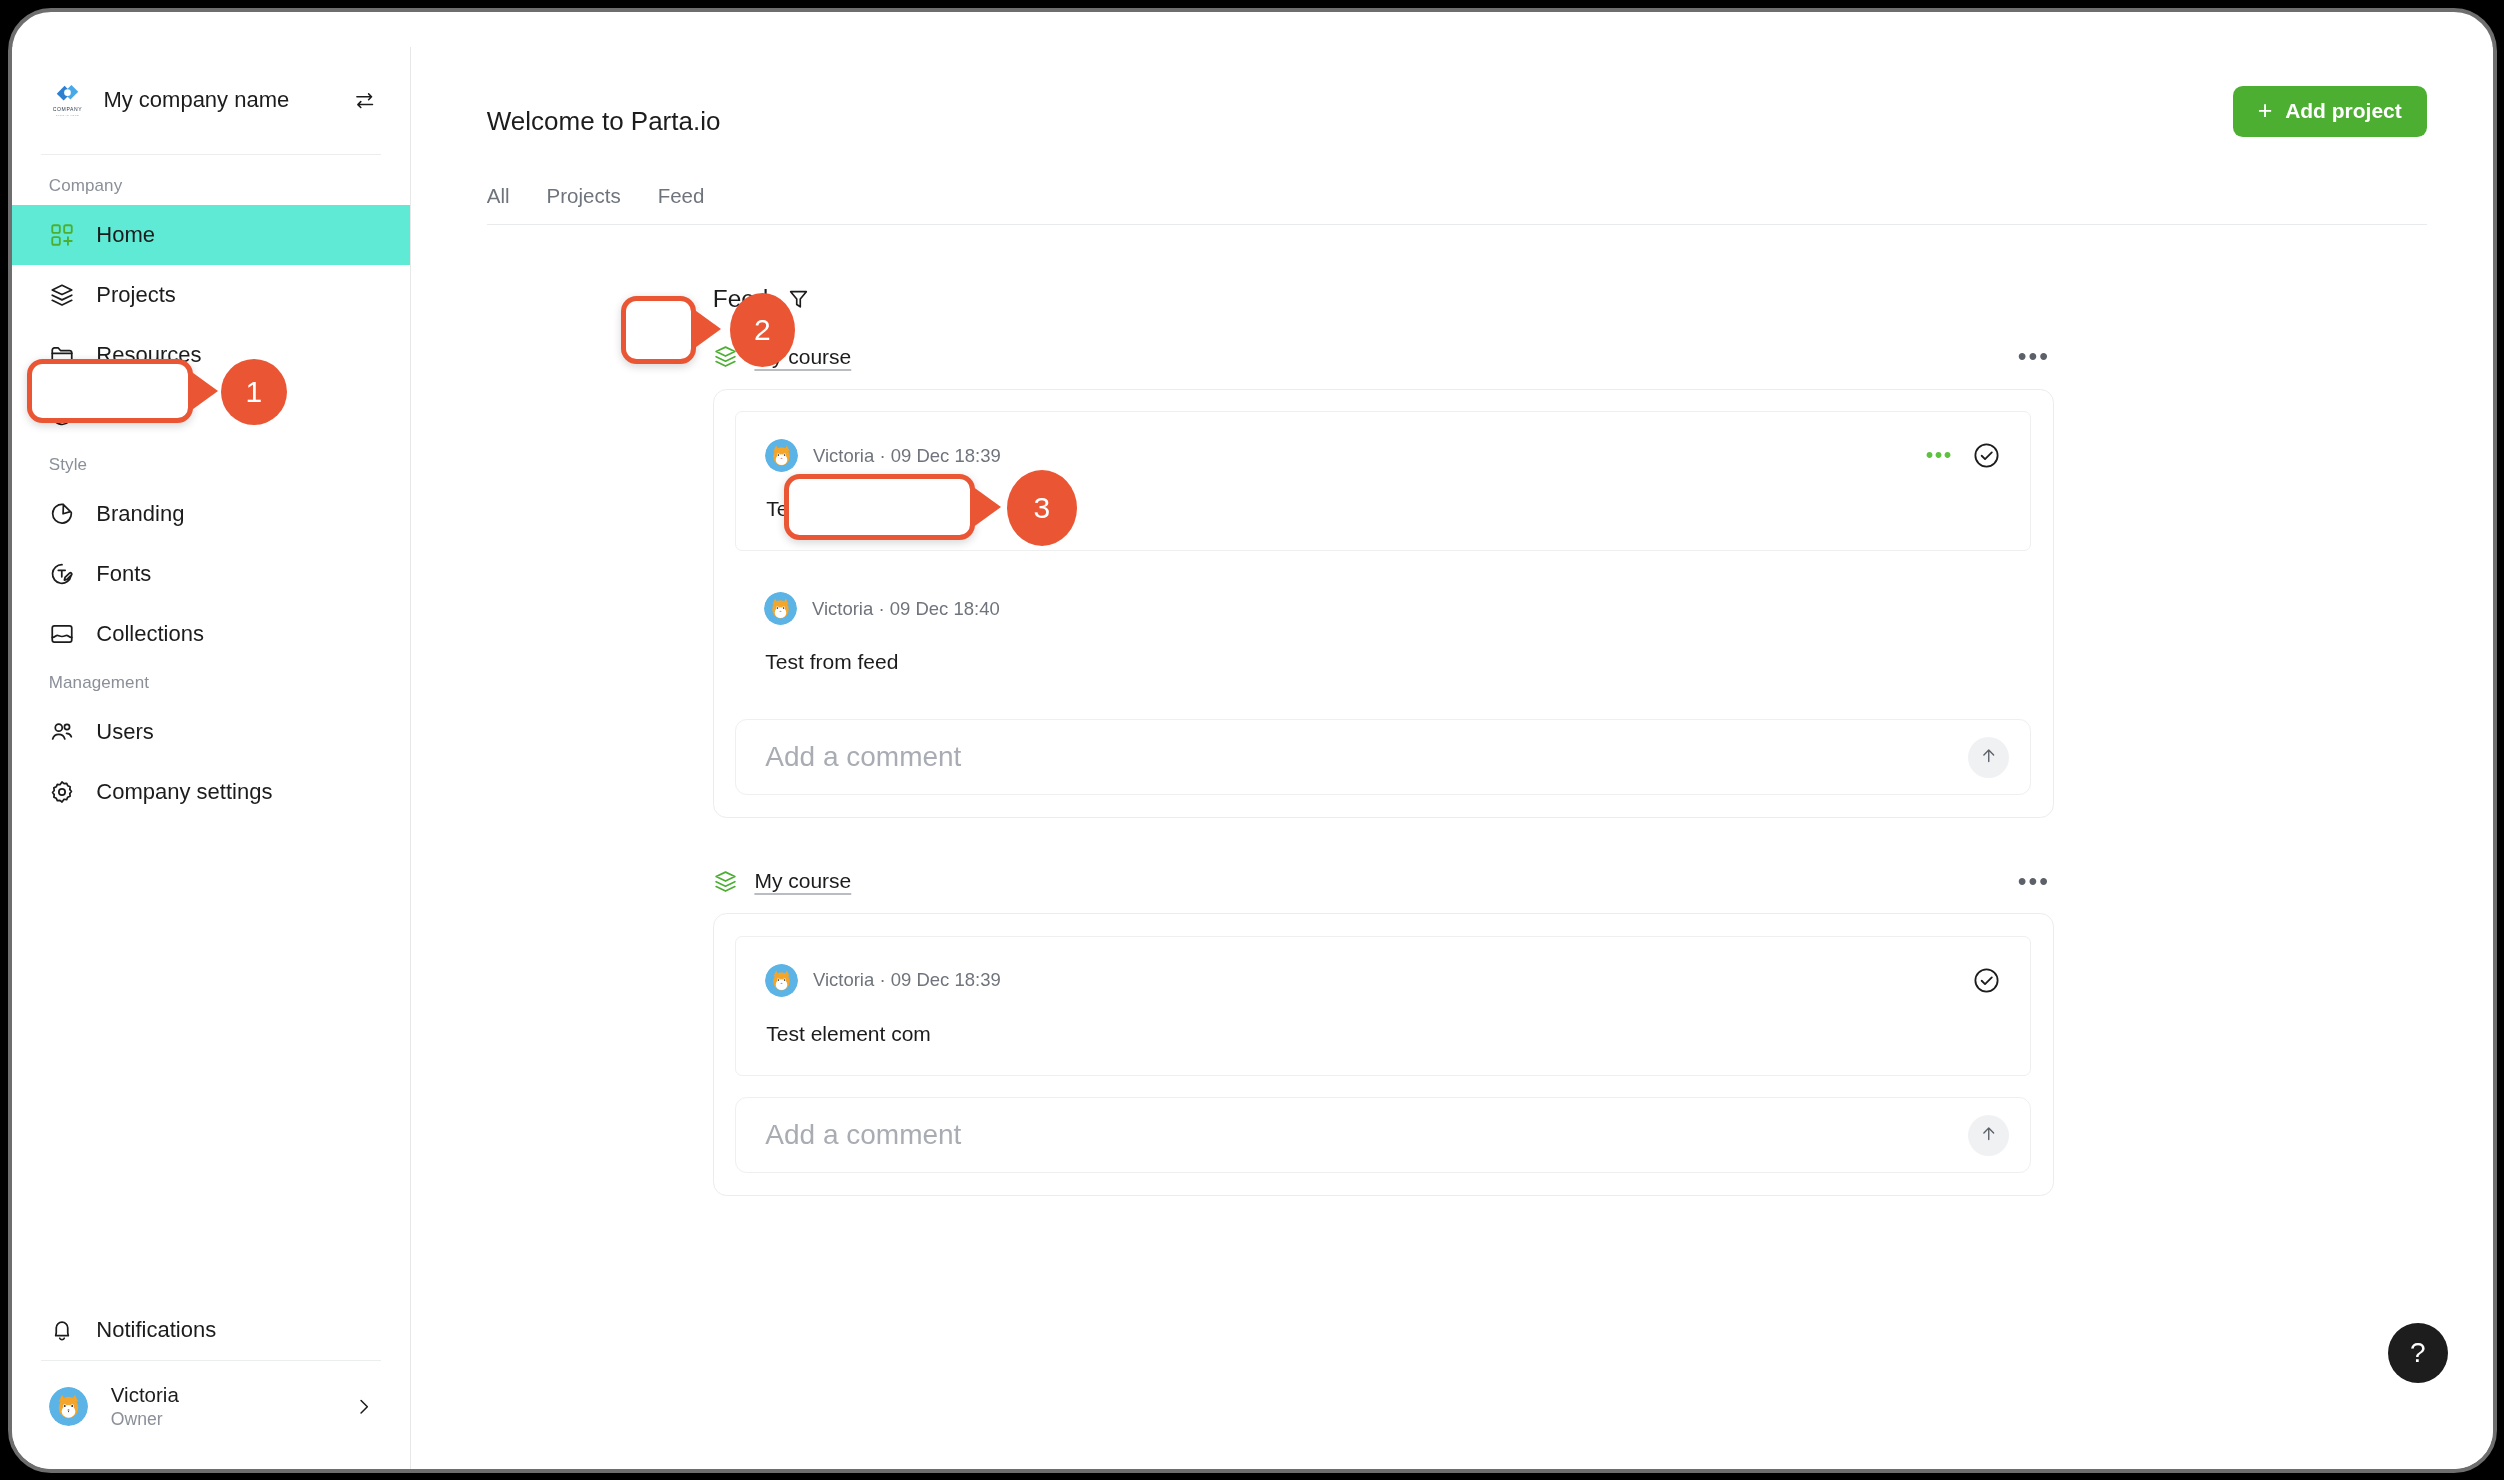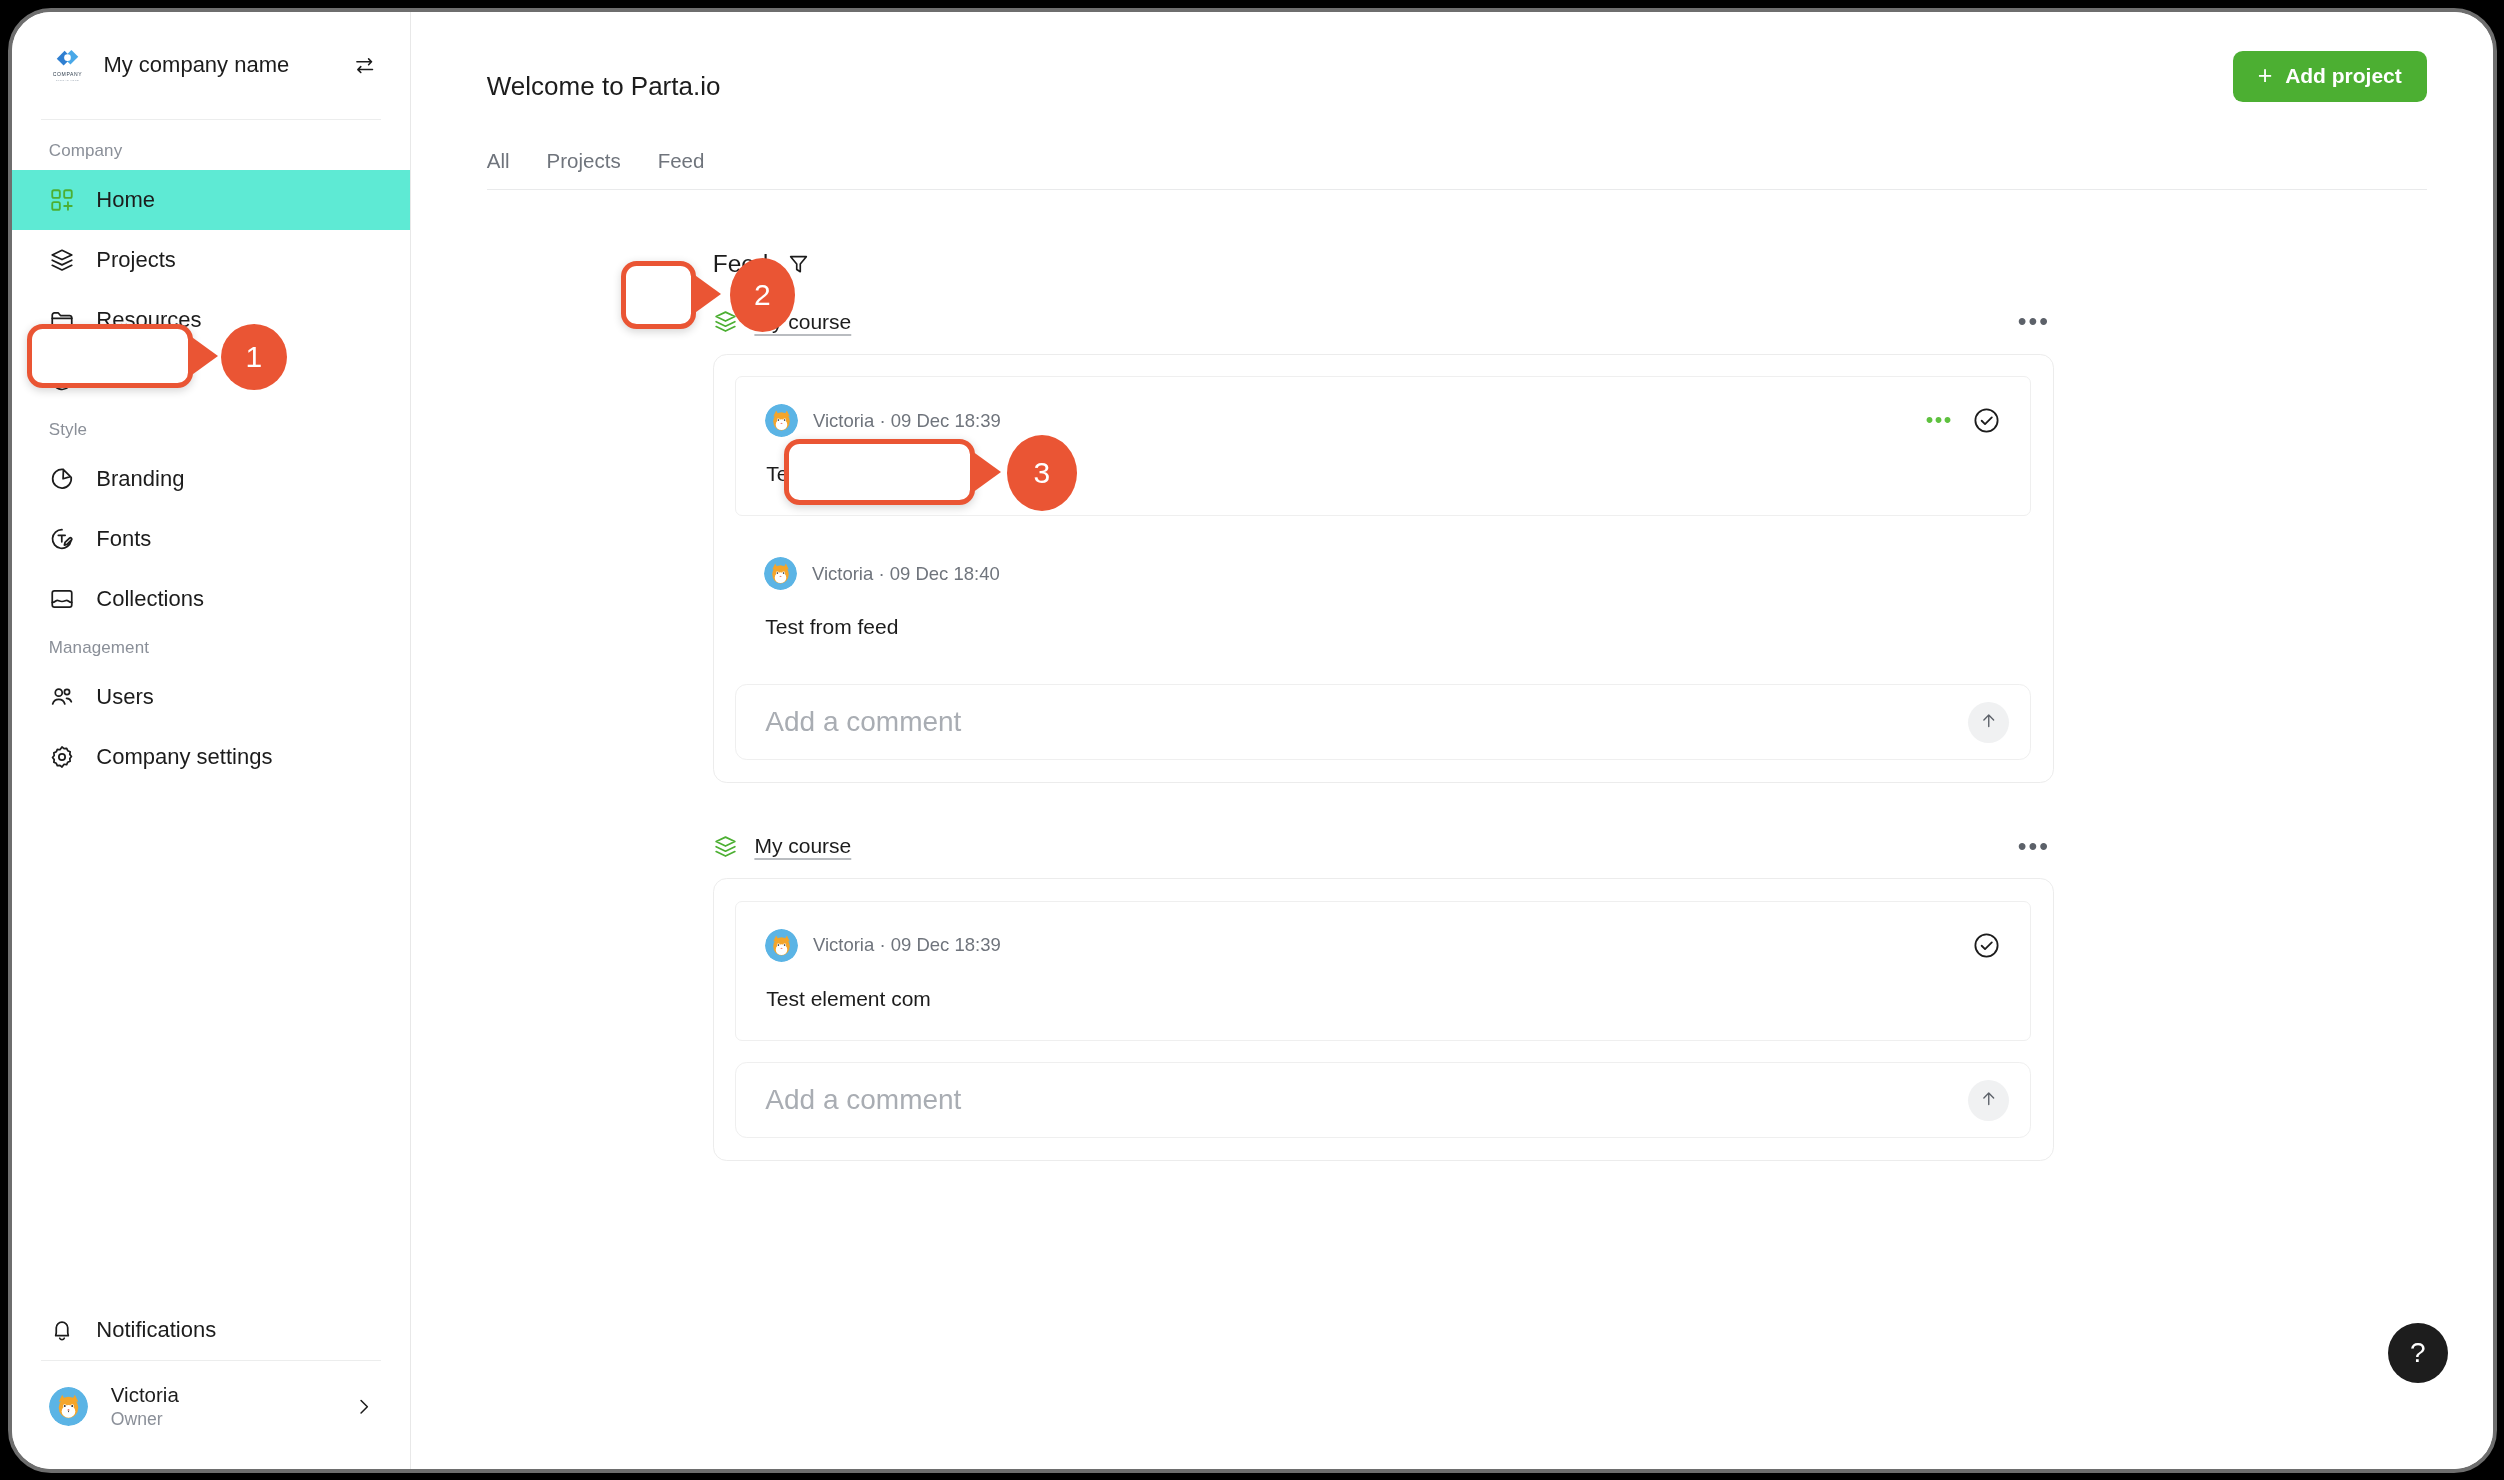--- a/index.html
+++ b/index.html
@@ -19,20 +19,21 @@
     border: 4.9px solid #6e6e6e;
     border-radius: 43px;
     overflow: hidden;
   }
 
   .app {
     position: absolute;
     inset: 0;
     display: flex;
     background: #ffffff;
+    margin-top: 35px;
   }
 
   
   .sidebar {
     width: 399px;
     flex: 0 0 399px;
     border-right: 1px solid #e8e8e8;
     position: relative;
     display: flex;
     flex-direction: column;

